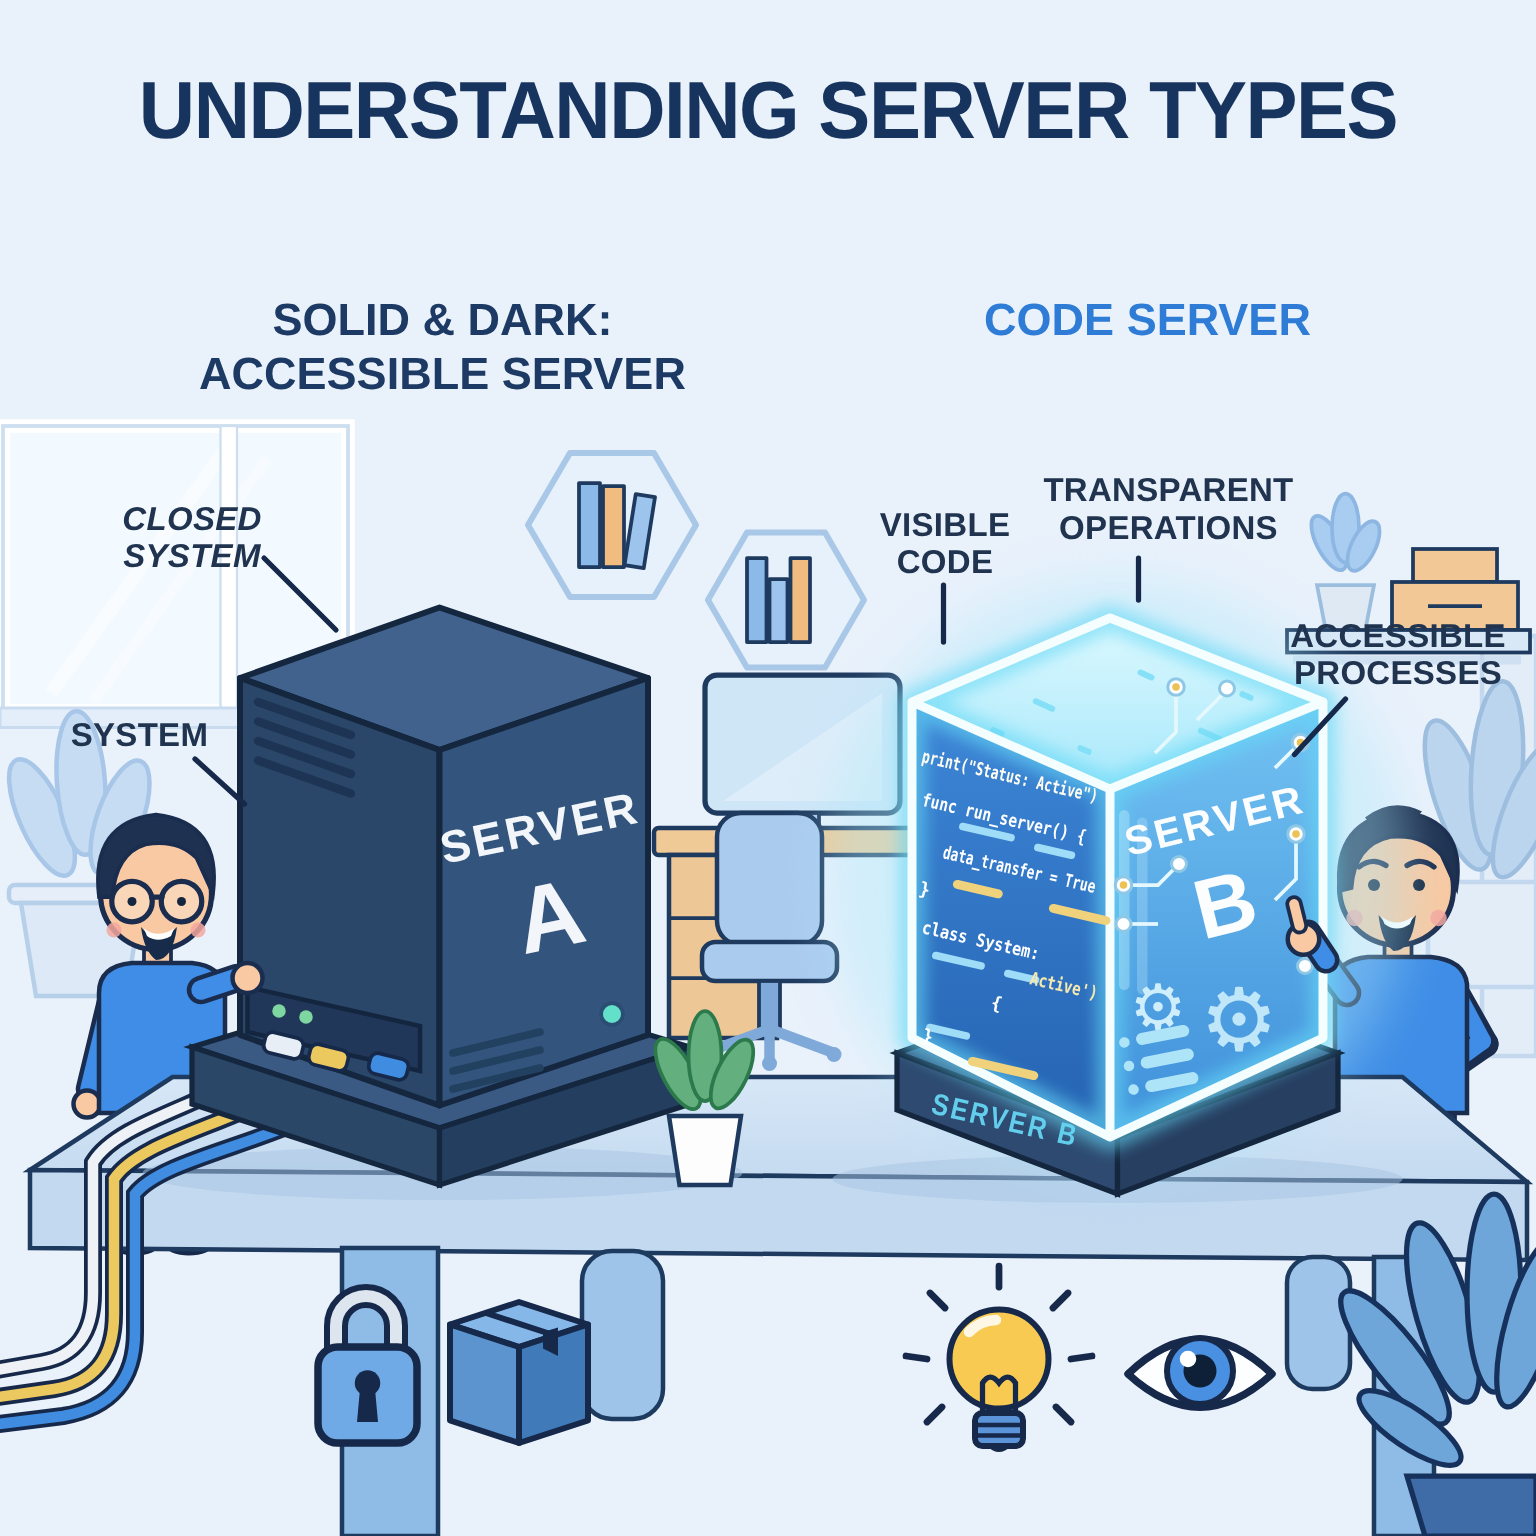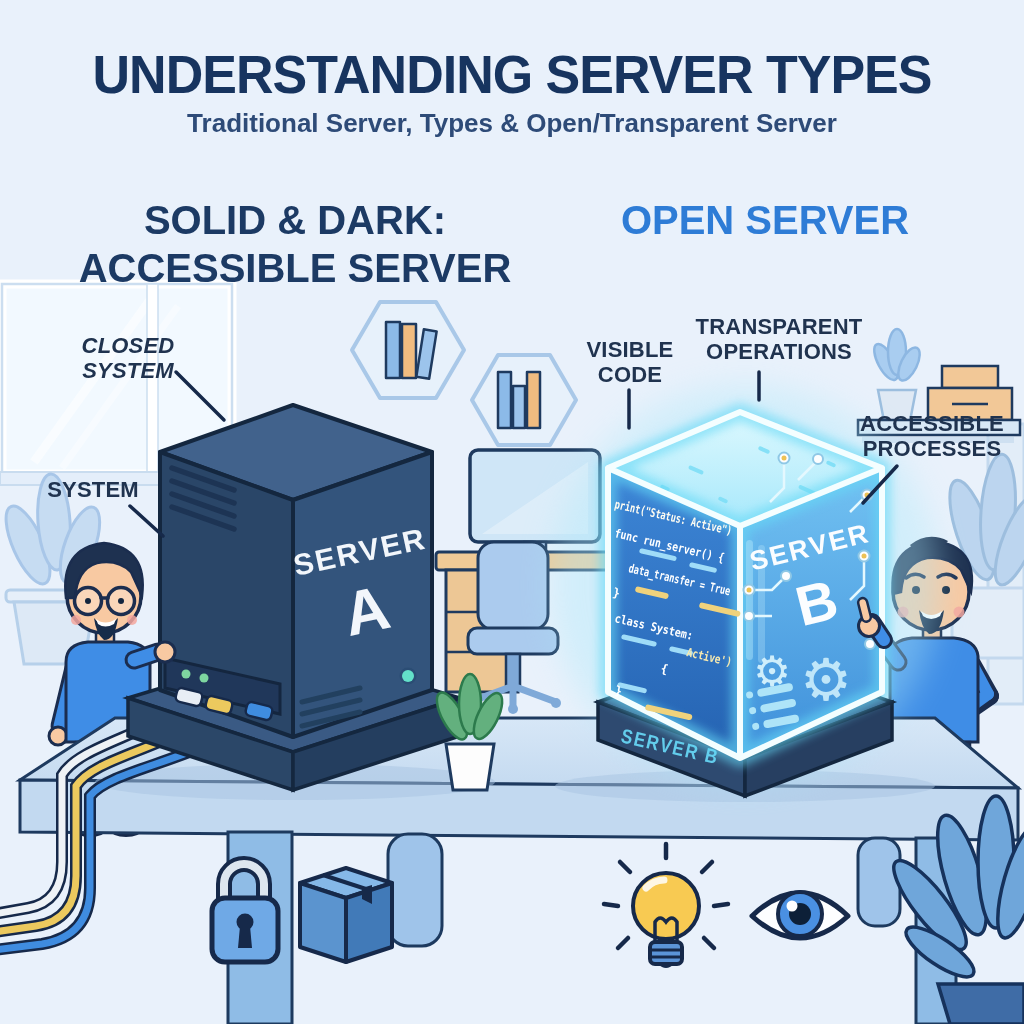--- a/index.html
+++ b/index.html
@@ -12,21 +12,21 @@
   .title{
     top:44px;left:0;width:1024px;text-align:center;
     font-size:52px;font-weight:800;letter-spacing:-1px;color:#17345f;
     transform:scaleY(1.04);
   }
   .subtitle{
     top:108px;left:0;width:1024px;text-align:center;
     font-size:26px;font-weight:600;color:#2e4b78;
   }
   .colhead{
-    text-align:center;font-size:40px;font-weight:800;color:#1c3a64;line-height:1.2;
+    text-align:center;font-size:30px;font-weight:800;color:#1c3a64;line-height:1.2;
   }
   .colhead .accent{color:#2e7cd6;}
   .callout{
     text-align:center;font-size:22px;font-weight:800;color:#20334f;
     line-height:1.12;white-space:pre-line;letter-spacing:0.2px;
   }
   svg text{font-family:"Liberation Sans", sans-serif;}
   svg .code{font-family:"DejaVu Sans Mono", monospace;font-weight:bold;font-size:12px;}
 </style>
 </head>
@@ -404,28 +404,27 @@
     <g stroke="#16294a" stroke-width="3.5" stroke-linecap="round">
       <line x1="176" y1="372" x2="224" y2="420"></line>
       <line x1="130" y1="506" x2="163" y2="536"></line>
       <line x1="629" y1="390" x2="629" y2="428"></line>
       <line x1="759" y1="372" x2="759" y2="400"></line>
       <line x1="897" y1="466" x2="863" y2="503"></line>
     </g>
   </svg>
 
   <div class="abs title">UNDERSTANDING SERVER TYPES</div>
-  <div class="abs subtitle">Traditional Server, Types &amp; Open/Transparent Server</div>
 
   <div class="abs colhead" style="top:196px;left:60px;width:470px;">
     <div>SOLID &amp; DARK:</div>
     <div>ACCESSIBLE SERVER</div>
   </div>
   <div class="abs colhead" style="top:196px;left:520px;width:490px;">
-    <div class="accent">OPEN SERVER</div>
+    <div class="accent">CODE SERVER</div>
   </div>
 
   <div class="abs callout" style="top:334px;left:48px;width:160px;font-style:italic;">CLOSED
 SYSTEM</div>
   <div class="abs callout" style="top:478px;left:28px;width:130px;">SYSTEM</div>
 
   <div class="abs callout" style="top:338px;left:560px;width:140px;">VISIBLE
 CODE</div>
   <div class="abs callout" style="top:315px;left:669px;width:220px;">TRANSPARENT
 OPERATIONS</div>

